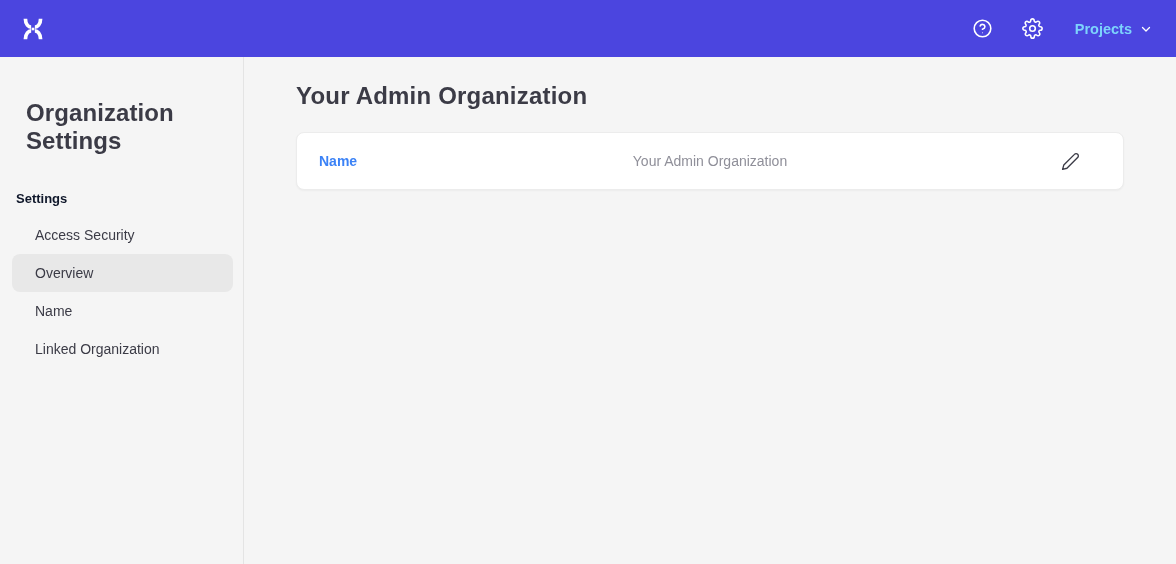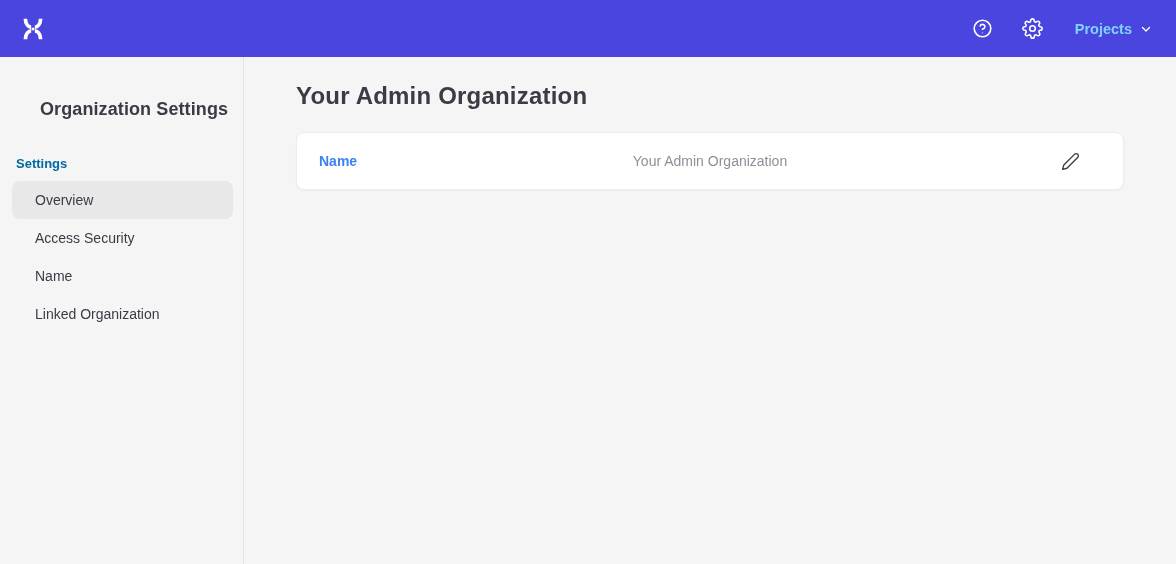--- a/index.html
+++ b/index.html
@@ -41,31 +41,31 @@
 
   
   .sidebar {
     width: 244px;
     min-width: 244px;
     background: #f5f5f5;
     border-right: 1px solid #e4e4e4;
     padding-top: 42px;
   }
   .sidebar-title {
-    font-size: 18px;
+    font-size: 24px;
     font-weight: bold;
     color: #3b3b46;
-    padding-left: 40px;
+    padding-left: 26px;
     letter-spacing: 0.1px;
   }
   .sidebar-section-label {
     margin: 36px 0 10px 16px;
     font-size: 13px;
     font-weight: bold;
-    color: #0369a1;
+    color: #0f172a;
   }
   .nav { padding: 0 10px 0 12px; }
   .nav-item {
     height: 38px;
     display: flex;
     align-items: center;
     padding-left: 23px;
     font-size: 14px;
     color: #3b3b46;
     border-radius: 8px;
@@ -143,22 +143,22 @@
       </svg>
     </div>
   </div>
 </header>
 
 <div class="page">
   <aside class="sidebar">
     <div class="sidebar-title">Organization Settings</div>
     <div class="sidebar-section-label">Settings</div>
     <nav class="nav">
+      <div class="nav-item">Access Security</div>
       <div class="nav-item selected">Overview</div>
-      <div class="nav-item">Access Security</div>
       <div class="nav-item">Name</div>
       <div class="nav-item">Linked Organization</div>
     </nav>
   </aside>
 
   <main class="main">
     <h1 class="main-title">Your Admin Organization</h1>
 
     <div class="card">
       <span class="card-label">Name</span>

